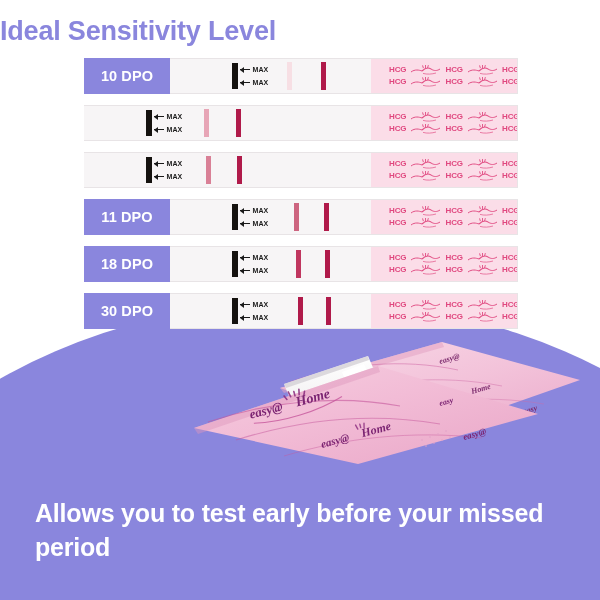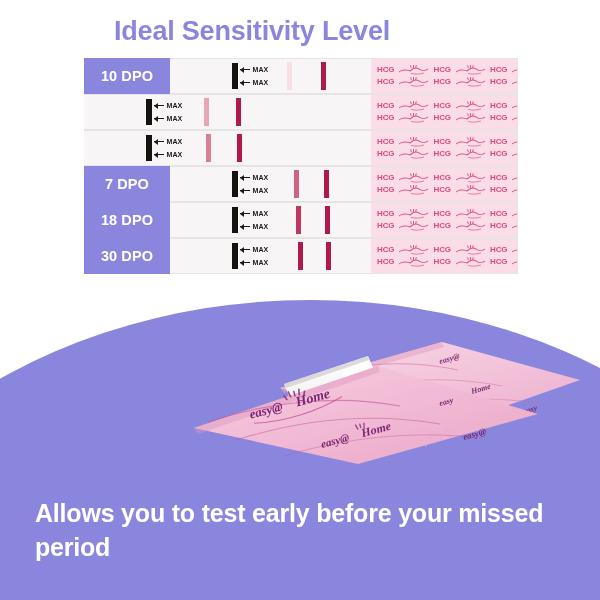--- a/index.html
+++ b/index.html
@@ -25,39 +25,40 @@
   #purple-backdrop-square{
     position:absolute;
     left:0;top:520px;width:600px;height:80px;
     background:#8a86dd;
     z-index:0;
   }
 
   
   #page-title{
     position:absolute;top:16px;left:0;width:504px;
-    text-align:center;
+    text-align:left;
     font-size:27px;
     font-weight:bold;
     color:#8a86dd;
     letter-spacing:-0.2px;
     z-index:5;
   }
 
   
   #strip-table{
     position:absolute;
     left:84px;top:58px;
     width:434px;
     z-index:5;
   }
   .strip-row{
     display:flex;
     align-items:stretch;
     height:36px;
+    margin-bottom:11px;
     background:#ffffff;
   }
   .dpo-label{
     width:86px;
     flex:0 0 86px;
     background:#8a86dd;
     color:#ffffff;
     font-size:14.5px;
     font-weight:bold;
     display:flex;
@@ -122,21 +123,21 @@
   
   .hcg-band{
     position:absolute;
     right:0;top:0;bottom:0;
     width:146px;
     background:#fbdde8;
     display:flex;
     flex-direction:column;
     justify-content:center;
     gap:1px;
-    padding-left:6px;
+    padding-left:18px;
     box-sizing:border-box;
     z-index:1;
   }
   .hcg-line{
     display:flex;
     align-items:center;
     gap:4px;
     height:11px;
   }
   .hcg-text{
@@ -462,21 +463,21 @@
           <div class="max-line">
             <span class="max-arrow"></span>
             <span>MAX</span>
           </div>
         </div>
         <div class="test-line" style="left: 122px; background: rgb(217, 128, 150);"></div>
         <div class="control-line" style="left: 153px; background: rgb(176, 26, 74);"></div>
       </div>
     </div>
     <div class="strip-row">
-      <div class="dpo-label">7 DPO</div>
+      <div class="dpo-label">11 DPO</div>
       <div class="strip-body">
         <div class="hcg-band">
           <div class="hcg-line">
             <span class="hcg-text">HCG</span>
             <svg class="hcg-mark" viewBox="0 0 31 10">
               <path d="M1,7 C5,4 9,5 12,6" stroke="#e0477f" stroke-width="1" fill="none"></path>
               <path d="M12,6 C15,3 18,2 21,4" stroke="#e0477f" stroke-width="1.1" fill="none"></path>
               <path d="M21,4 C24,6 27,6 30,4" stroke="#e0477f" stroke-width="1" fill="none"></path>
               <g fill="#e0477f">
                 <rect x="15" y="0" width=".9" height="3"></rect>

